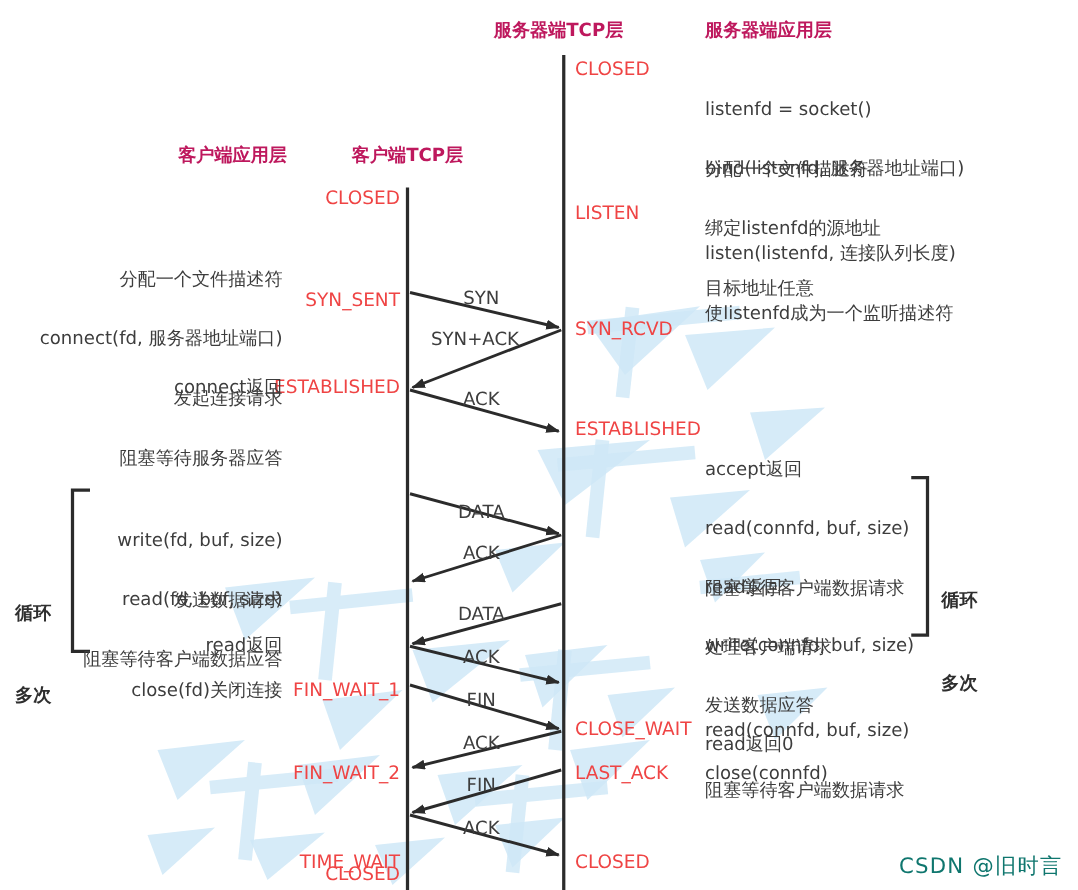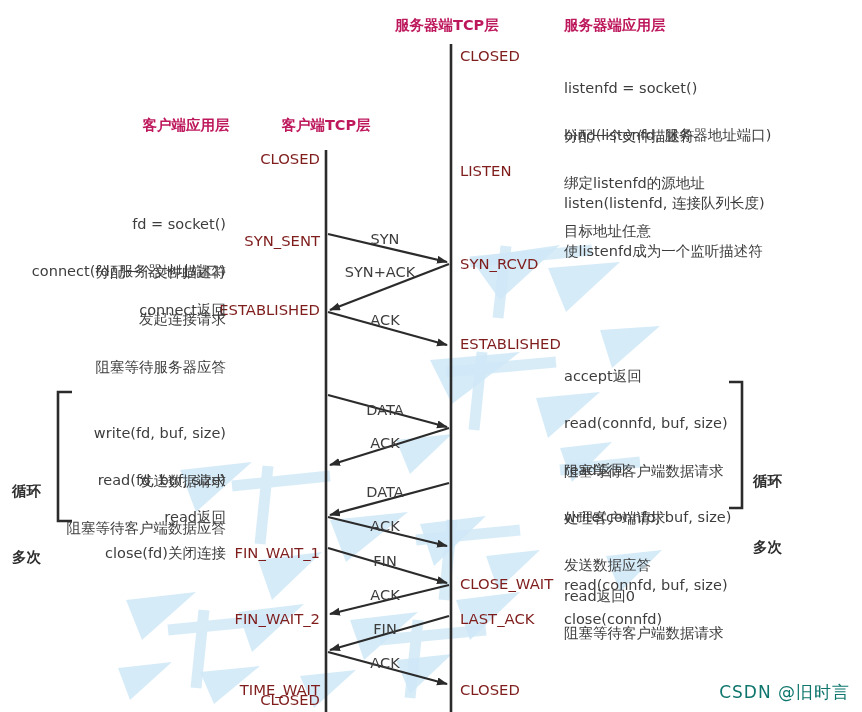--- a/index.html
+++ b/index.html
@@ -35,21 +35,21 @@
   }
   .lbl.r { text-align: right; }
   .lbl.c { text-align: center; }
   .hdr {
     font-weight: bold;
     font-size: 14.5px;
     color: #be185d;
   }
   .state {
     font-size: 14.8px;
-    color: #7f1d1d;
+    color: #ef4444;
   }
   .msg {
     font-size: 14.5px;
     color: #3d3d3d;
   }
   .loop {
     font-size: 14.5px;
     font-weight: bold;
     color: #2e2e2e;
     line-height: 22px;
@@ -156,21 +156,20 @@
 
   <div class="lbl state" style="left:460px; top:48px;">CLOSED</div>
   <div class="lbl state" style="left:460px; top:163px;">LISTEN</div>
   <div class="lbl state" style="left:460px; top:256px;">SYN_RCVD</div>
   <div class="lbl state" style="left:460px; top:336px;">ESTABLISHED</div>
   <div class="lbl state" style="left:460px; top:576px;">CLOSE_WAIT</div>
   <div class="lbl state" style="left:460px; top:611px;">LAST_ACK</div>
   <div class="lbl state" style="left:460px; top:682px;">CLOSED</div>
 
   <div class="lbl r" style="left:0px; top:184px; width:226px;">
-    <span class="block">fd = socket()</span>
     <span class="block">分配一个文件描述符</span>
   </div>
 
   <div class="lbl r" style="left:0px; top:231px; width:226px;">
     <span class="block">connect(fd, 服务器地址端口)</span>
     <span class="block">发起连接请求</span>
     <span class="block">阻塞等待服务器应答</span>
   </div>
 
   <div class="lbl r" style="left:0px; top:302px; width:226px;">connect返回</div>

